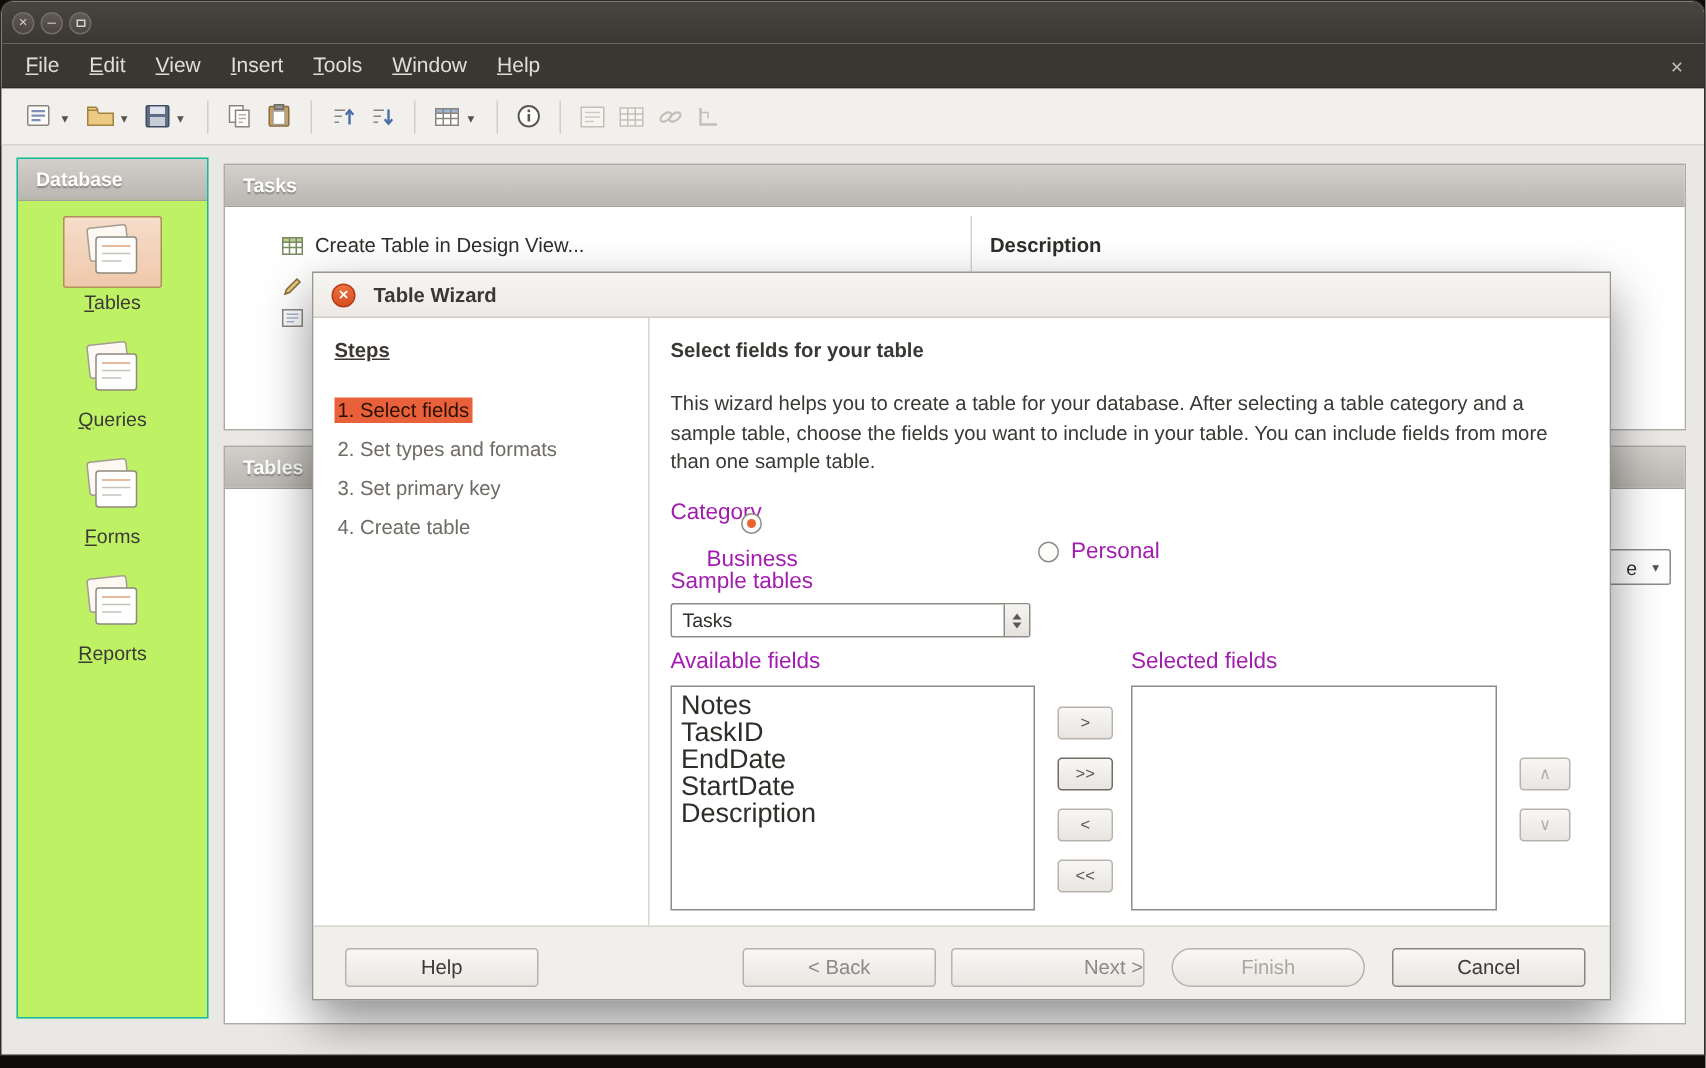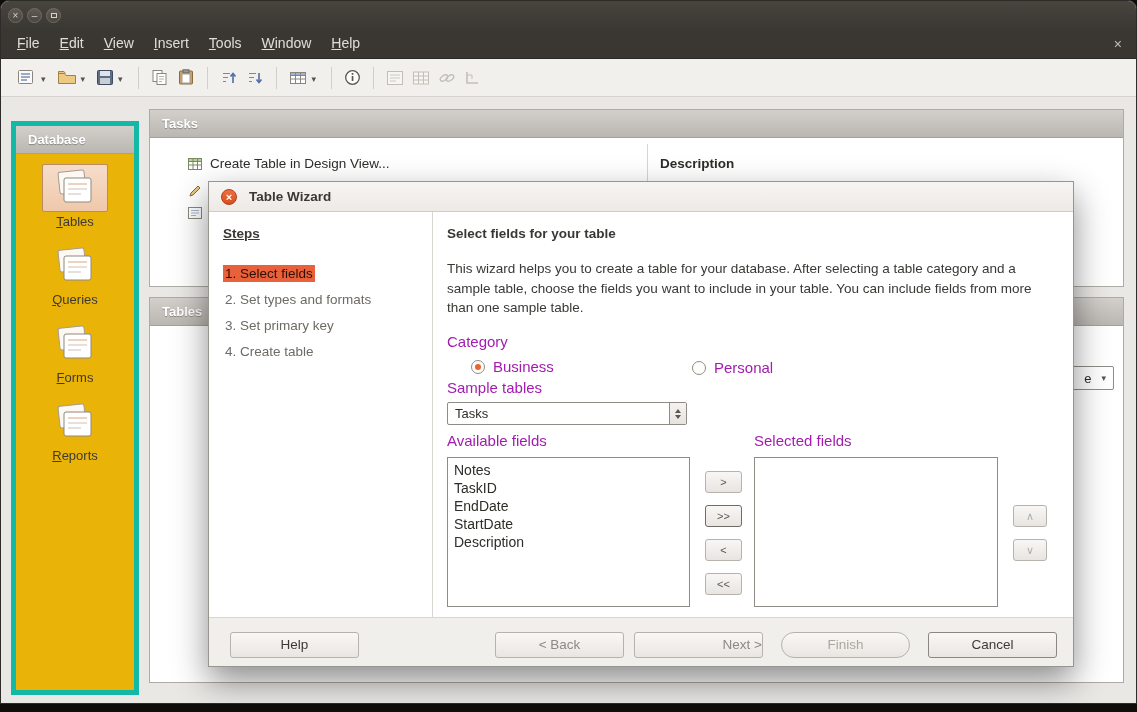--- a/index.html
+++ b/index.html
@@ -29,22 +29,22 @@
   .toolbar { position:absolute; left:0; right:0; top:58px; height:38px; background:#f2f0ed;
              border-bottom:1px solid #d6d2cd; display:flex; align-items:center; padding-left:12px; }
   .tb-btn { display:flex; align-items:center; justify-content:center; padding:4px; border-radius:3px; }
   .tb-caret { font-size:9px; color:#56524c; padding:2px 3px 0 0; margin-right:4px; }
   .tb-sep { width:1px; height:22px; background:#d2cec8; margin:0 8px; }
 
   
   .panel-header { height:28px; background:linear-gradient(#d3d0cc,#bab6b1); border-bottom:1px solid #a5a19c;
                   color:#fff; font-weight:bold; font-size:13px; line-height:28px; padding-left:12px;
                   text-shadow:0 1px 1px rgba(0,0,0,.3); }
-  .sidebar { position:absolute; left:10px; top:120px; width:128px; height:574px;
-             background:#eab308; border:5px solid #14b8a6; }
+  .sidebar { position:absolute; left:10px; top:104px; width:128px; height:574px;
+             background:#bef264; border:1px solid #14b8a6; }
   .side-items { display:flex; flex-direction:column; align-items:center; padding-top:10px; gap:13px; }
   .side-item { display:flex; flex-direction:column; align-items:center; width:100%; }
   .tile { width:66px; height:48px; display:flex; align-items:center; justify-content:center; border-radius:2px; }
   .side-item.selected .tile { background:linear-gradient(#f6ddca,#f0c8ab); border:1px solid #b98a64; }
   .side-label { display:block; font-size:13px; color:#3c3a36; margin-top:2px; text-align:center; }
   .side-label::first-letter { text-decoration:underline; }
 
   .tasks-panel { position:absolute; left:148px; top:108px; width:975px; height:178px;
                  background:#fff; border:1px solid #aeaaa5; }
   .tables-panel { position:absolute; left:148px; top:296px; width:975px; height:386px;
@@ -95,21 +95,21 @@
               display:flex; align-items:center; }
   .dropdown .dd-value { flex:1; padding-left:7px; font-size:13px; color:#2f2d29; }
   .dd-stepper { width:17px; height:100%; border-left:1px solid #8f8b86;
                 background:linear-gradient(#f5f3f0,#e6e3df); display:flex; flex-direction:column;
                 align-items:center; justify-content:center; gap:2px; }
   .tri-up { width:0; height:0; border-left:3.5px solid transparent; border-right:3.5px solid transparent;
             border-bottom:4.5px solid #5a5750; }
   .tri-down { width:0; height:0; border-left:3.5px solid transparent; border-right:3.5px solid transparent;
               border-top:4.5px solid #5a5750; }
   .listbox { background:#fff; border:1px solid #8f8b86; padding:3px 0; overflow:hidden; }
-  .list-item { font-size:14px; color:#2f2d29; padding:0 6px; line-height:18px; }
+  .list-item { font-size:18px; color:#2f2d29; padding:0 6px; line-height:18px; }
   .sbtn { width:37px; height:22px; background:linear-gradient(#f8f7f5,#e8e5e1); border:1px solid #b7b2ac;
           border-radius:3px; font-size:11px; color:#5c5852; text-align:center; line-height:20px; }
   .sbtn.focused { border-color:#6f6b65; }
   .sbtn.dim { color:#b3afa8; }
   .dlg-footer { position:absolute; left:0; right:0; bottom:0; height:49px; background:#f1efec;
                 border-top:1px solid #d9d5d0; }
   .btn { position:absolute; top:14px; width:129px; height:26px; border-radius:3px;
          background:linear-gradient(#f9f8f6,#e9e6e2); border:1px solid #b7b2ac;
          font-size:13.5px; color:#3c3a36; text-align:center; line-height:24px; }
   .btn.dim { color:#8d8984; }
@@ -346,21 +346,21 @@
         <div class="step"><span class="step-label">3. Set primary key</span></div>
         <div class="step"><span class="step-label">4. Create table</span></div>
       </div>
 
       <div class="content">
         <div class="abs dlg-heading" style="left:13px; top:14px;">Select fields for your table</div>
         <div class="abs dlg-para" style="left:13px; top:47px;">This wizard helps you to create a table for your database. After selecting a table category and a sample table, choose the fields you want to include in your table. You can include fields from more than one sample table.</div>
 
         <div class="abs lbl" style="left:13px; top:121px;">Category</div>
 
-        <div class="abs radio-row" style="left:37px; top:146px;">
+        <div class="abs radio-row" style="left:37px; top:130px;flex-direction:column;">
           <span class="radio checked"></span>
           <span class="lbl">Business</span>
         </div>
         <div class="abs radio-row" style="left:258px; top:147px;">
           <span class="radio"></span>
           <span class="lbl">Personal</span>
         </div>
 
         <div class="abs lbl" style="left:13px; top:167px;">Sample tables</div>
         <div class="abs dropdown" style="left:13px; top:190px;">

